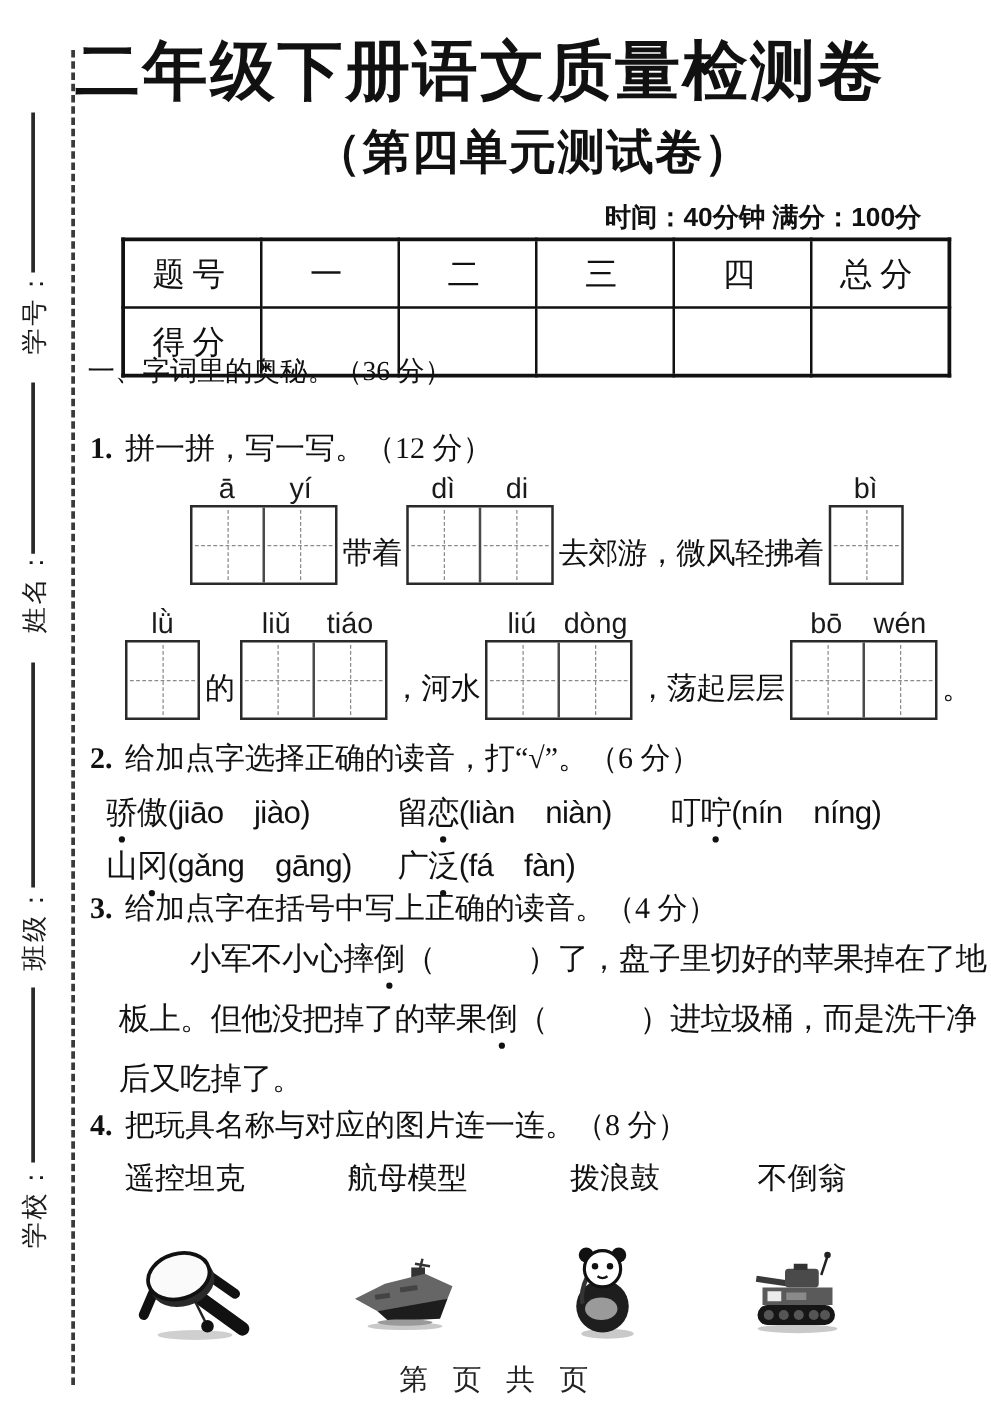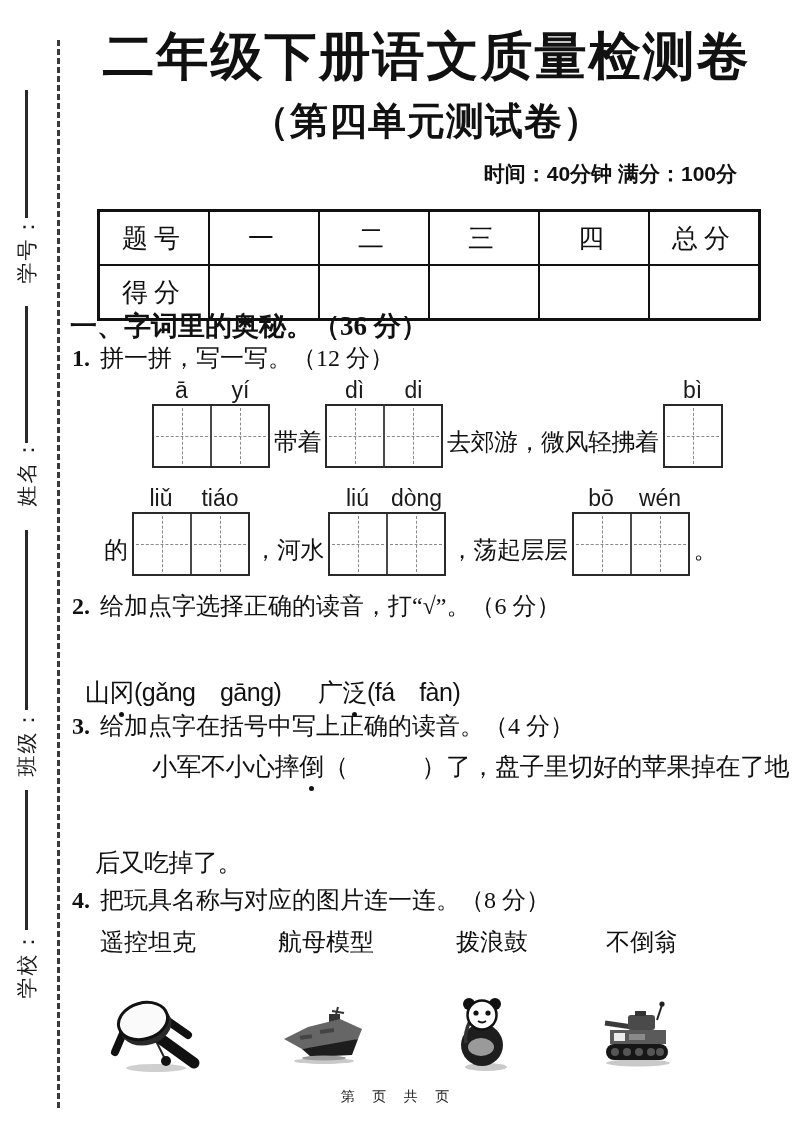--- a/index.html
+++ b/index.html
@@ -6,35 +6,35 @@
   .page{position:relative;width:793px;height:1122px;background:#ffffff;overflow:hidden;
         font-family:"Liberation Serif","DejaVu Serif",serif;color:#111;}
 
   
   .seal-dash{position:absolute;left:57px;top:40px;height:1068px;width:0;border-left:3px dashed #3a3a3a;}
   .seal-line{position:absolute;left:25px;width:0;border-left:3px solid #2a2a2a;}
   .seal-label{position:absolute;left:-13px;width:80px;text-align:center;font-size:21px;letter-spacing:2px;
               transform:rotate(-90deg);white-space:nowrap;color:#1a1a1a;}
 
   
-  .title{position:absolute;left:60px;top:22px;width:733px;text-align:center;
+  .title{position:absolute;left:60px;top:22px;width:733px;text-align:left;
          font-family:"Liberation Sans","DejaVu Sans",sans-serif;font-weight:900;font-size:52px;letter-spacing:2px;}
   .subtitle{position:absolute;left:60px;top:96px;width:733px;text-align:center;
             font-family:"Liberation Sans","DejaVu Sans",sans-serif;font-weight:800;font-size:38px;letter-spacing:1px;}
   .meta{position:absolute;left:60px;top:160px;width:677px;text-align:right;
         font-family:"Liberation Sans","DejaVu Sans",sans-serif;font-weight:600;font-size:21px;}
 
   
   .score{position:absolute;left:97px;top:190px;border-collapse:collapse;table-layout:fixed;}
   .score td{border:2.5px solid #111;width:106px;height:50px;text-align:center;vertical-align:middle;
             font-size:26px;letter-spacing:6px;}
-  .score{border:3.5px solid #111;margin-top:19px;}
-
-  
-  .sect{position:absolute;left:70px;top:308px;font-size:27px;font-weight:bold;white-space:nowrap;}
+  .score{border:3.5px solid #111;}
+
+  
+  .sect{position:absolute;left:70px;top:282px;font-size:22px;font-weight:normal;white-space:nowrap;}
   .qprompt{position:absolute;font-size:24px;white-space:nowrap;}
   .qnum{font-weight:bold;margin-right:10px;}
 
   
   .q1line{position:absolute;display:flex;align-items:flex-start;}
   .wgroup{display:flex;flex-direction:column;}
   .pyrow{display:flex;height:30px;align-items:flex-end;
          font-family:"Liberation Sans","DejaVu Sans",sans-serif;font-size:23px;color:#1a1a1a;}
   .pyrow span{flex:1;text-align:center;}
   .wbox{display:flex;border:2.5px solid #2a2a2a;background:#fff;}
@@ -54,21 +54,21 @@
   .q2item{position:absolute;top:0;white-space:nowrap;font-size:25px;letter-spacing:-0.5px;}
   .q2item .py{font-family:"Liberation Sans","DejaVu Sans",sans-serif;}
 
   
   .q3line{position:absolute;font-size:25px;white-space:nowrap;letter-spacing:-0.5px;}
 
   
   .toyname{position:absolute;top:926px;font-size:24px;white-space:nowrap;}
   .toyimg{position:absolute;}
   .footer{position:absolute;left:60px;top:1088px;width:677px;text-align:center;
-          font-size:14px;letter-spacing:7px;color:#222;}
+          font-size:23px;letter-spacing:7px;color:#222;}
 </style>
 </head>
 <body>
 
 <div class="page">
 
   <div class="seal-dash"></div>
 
   <div class="seal-line" style="top:90px;height:128px;"></div>
   <div class="seal-label" style="top:235px;">学号：</div>
@@ -140,20 +140,28 @@
       <div class="pyrow">
         <span>bì</span>
       </div>
       <div class="wbox">
         <div class="wcell"></div>
       </div>
     </div>
   </div>
 
   <div class="q1line" style="left:100px;top:482px;">
+    <div class="wgroup">
+      <div class="pyrow">
+        <span>lǜ</span>
+      </div>
+      <div class="wbox">
+        <div class="wcell"></div>
+      </div>
+    </div>
     <div class="afterx">的</div>
     <div class="wgroup">
       <div class="pyrow">
         <span>liǔ</span>
         <span>tiáo</span>
       </div>
       <div class="wbox">
         <div class="wcell"></div>
         <div class="wcell"></div>
       </div>
@@ -178,30 +186,36 @@
       <div class="wbox">
         <div class="wcell"></div>
         <div class="wcell"></div>
       </div>
     </div>
     <div class="afterx">。</div>
   </div>
 
   <div class="qprompt" style="left:72px;top:590px;">
     <span class="qnum">2.</span><span>给加点字选择正确的读音，打“√”。（6 分）</span>
+  </div>
+  <div class="q2row" style="top:633px;">
+    <span class="q2item" style="left:0;"><span></span><span class="dotchar">骄</span><span class="py">傲(jiāo　jiào)</span></span>
+    <span class="q2item" style="left:233px;"><span>留</span><span class="dotchar">恋</span><span class="py">(liàn　niàn)</span></span>
+    <span class="q2item" style="left:451px;"><span>叮</span><span class="dotchar">咛</span><span class="py">(nín　níng)</span></span>
   </div>
   <div class="q2row" style="top:676px;">
     <span class="q2item" style="left:0;"><span>山</span><span class="dotchar">冈</span><span class="py">(gǎng　gāng)</span></span>
     <span class="q2item" style="left:233px;"><span>广</span><span class="dotchar">泛</span><span class="py">(fá　fàn)</span></span>
   </div>
 
   <div class="qprompt" style="left:72px;top:710px;">
     <span class="qnum">3.</span><span>给加点字在括号中写上正确的读音。（4 分）</span>
   </div>
   <div class="q3line" style="left:152px;top:750px;"><span>小军不小心摔</span><span class="dotchar">倒</span><span>（　　　）了，盘子里切好的苹果掉在了地</span></div>
+  <div class="q3line" style="left:95px;top:798px;"><span>板上。但他没把掉了的苹果</span><span class="dotchar">倒</span><span>（　　　）进垃圾桶，而是洗干净</span></div>
   <div class="q3line" style="left:95px;top:846px;"><span>后又吃掉了。</span><span></span></div>
 
   <div class="qprompt" style="left:72px;top:884px;">
     <span class="qnum">4.</span><span>把玩具名称与对应的图片连一连。（8 分）</span>
   </div>
   <span class="toyname" style="left:100px;">遥控坦克</span>
   <span class="toyname" style="left:278px;">航母模型</span>
   <span class="toyname" style="left:456px;">拨浪鼓</span>
   <span class="toyname" style="left:606px;">不倒翁</span>
 

